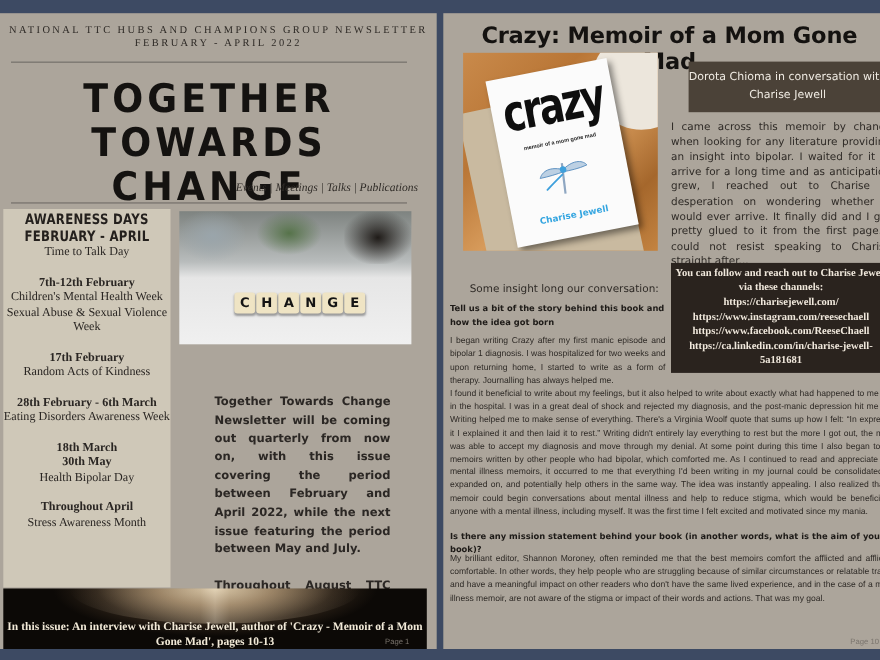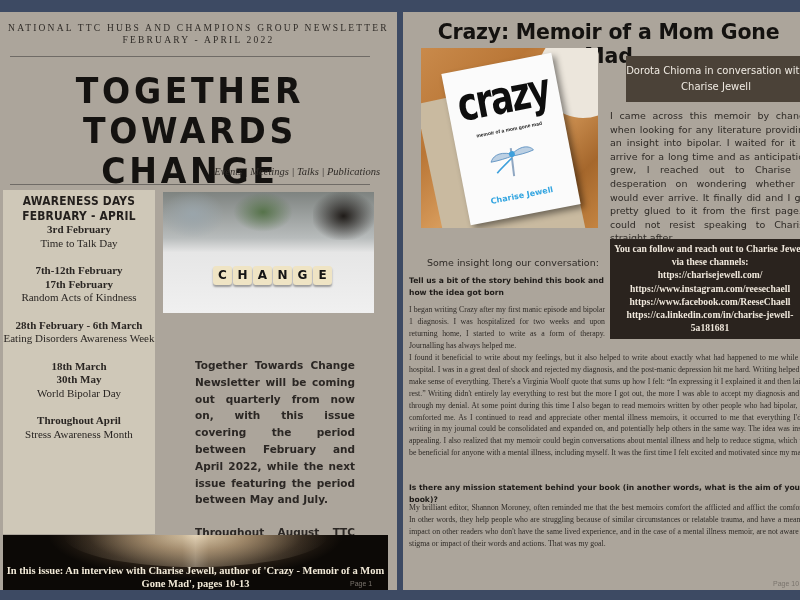--- a/index.html
+++ b/index.html
@@ -69,21 +69,21 @@
     text-align: center; font-family: "DejaVu Sans", sans-serif; font-size: 10px; line-height: 16px; padding-top: 7px; }
 
   .lead { position: absolute; top: 97px; left: 207px; width: 200px; font-family: "DejaVu Sans", sans-serif; font-size: 9.5px;
     line-height: 13.6px; color: #2e2a26; text-align: justify; }
 
   .follow-box { position: absolute; top: 227px; left: 207px; width: 200px; height: 100px; background: #2a231e; color: #f0e8dc;
     text-align: center; font-family: "Liberation Serif", serif; font-weight: bold; font-size: 9.6px; line-height: 13.2px; padding-top: 3px; }
 
   .insight { position: absolute; top: 245px; left: 24px; font-family: "DejaVu Sans", sans-serif; font-size: 9.5px; color: #2e2a26; }
   .q { position: absolute; left: 6px; font-family: "DejaVu Sans", sans-serif; font-weight: bold; font-size: 7.6px; line-height: 11.6px; color: #1e1b18; }
-  .a { position: absolute; left: 6px; font-family: Liberation Serif, serif; font-size: 7.8px; line-height: 11.9px; color: #2e2a26; text-align: justify; }
+  .a { position: absolute; left: 6px; font-family: Liberation Sans, sans-serif; font-size: 7.8px; line-height: 11.9px; color: #2e2a26; text-align: justify; }
   .a.narrow { width: 196px; }
   .a.wide { width: 410px; }
 </style>
 </head>
 <body>
 
 <div class="page" id="page-left">
   <div class="masthead-top">
     <div>NATIONAL TTC HUBS AND CHAMPIONS GROUP NEWSLETTER</div>
     <div>FEBRUARY - APRIL 2022</div>
@@ -97,40 +97,40 @@
 
   <div class="tagline">Events | Meetings | Talks | Publications</div>
   <div class="rule" style="top:172px; left:10px; width:360px;"></div>
 
   <div class="awareness">
     <h2>
       <div>AWARENESS DAYS</div>
       <div>FEBRUARY - APRIL</div>
     </h2>
     <div class="aw-item">
-      <div class="aw-date">3rd February</div>
       <div class="aw-name">Time to Talk Day</div>
     </div>
     <div class="aw-item">
       <div class="aw-date">7th-12th February</div>
+      <div class="aw-name">Children's Mental Health Week Sexual Abuse &amp; Sexual Violence Week</div>
     </div>
     <div class="aw-item">
       <div class="aw-date">17th February</div>
       <div class="aw-name">Random Acts of Kindness</div>
     </div>
     <div class="aw-item">
       <div class="aw-date">28th February - 6th March</div>
       <div class="aw-name">Eating Disorders Awareness Week</div>
     </div>
     <div class="aw-item">
       <div class="aw-date">18th March</div>
     </div>
     <div class="aw-item">
       <div class="aw-date">30th May</div>
-      <div class="aw-name">World Bipolar Day</div>
+      <div class="aw-name">Health Bipolar Day</div>
     </div>
     <div class="aw-item">
       <div class="aw-date">Throughout April</div>
       <div class="aw-name">Stress Awareness Month</div>
     </div>
   </div>
 
   <div class="change-img">
     <div class="blur3"></div>
     <div class="blur1"></div>

